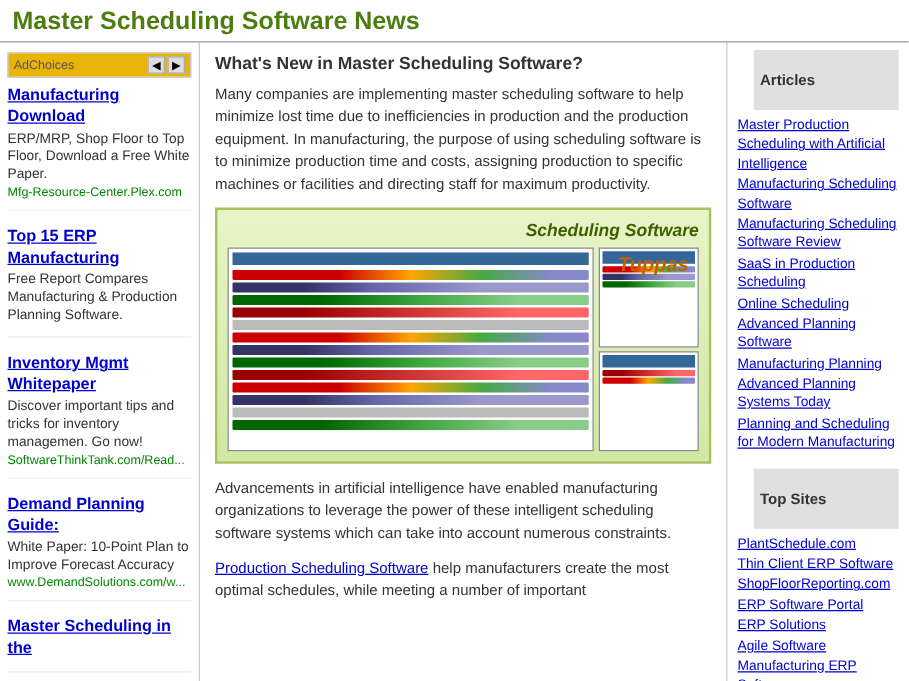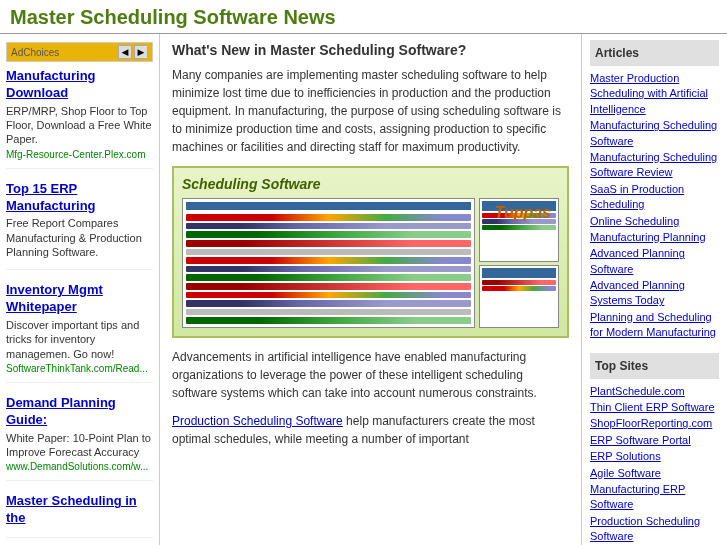--- a/index.html
+++ b/index.html
@@ -111,25 +111,26 @@
       padding: 8px;
       margin-bottom: 10px;
       position: relative;
     }
     .scheduling-image-box .img-title {
       font-size: 14px;
       font-weight: bold;
       color: #406000;
       margin-bottom: 6px;
       font-style: italic;
+      text-align: right;
     }
     .img-mockup {
       display: flex;
       gap: 4px;
-      height: 130px;
+      height: 163px;
       position: relative;
     }
     .img-mockup-main {
       flex: 1;
       background: #fff;
       border: 1px solid #888;
       display: flex;
       flex-direction: column;
       gap: 2px;
       padding: 3px;
@@ -175,23 +176,24 @@
     
     #right-sidebar {
       width: 145px;
       min-width: 145px;
       padding: 6px 8px;
     }
     .sidebar-section-title {
       background: #e0e0e0;
       font-size: 12px;
       font-weight: bold;
-      padding: 6px 5px;
+      padding: 17px 5px;
       margin-bottom: 5px;
       color: #333;
+      margin-left: 13px;
     }
     .sidebar-links {
       margin-bottom: 12px;
     }
     .sidebar-links a {
       display: block;
       font-size: 11px;
       color: #00c;
       line-height: 1.4;
       margin-bottom: 1px;
@@ -290,22 +292,22 @@
   </div>
 
   <div id="right-sidebar">
     <div class="sidebar-section-title">Articles</div>
     <div class="sidebar-links" id="articles-container">
     <a href="#">Master Production Scheduling with Artificial Intelligence</a>
         <a href="#">Manufacturing Scheduling Software</a>
         <a href="#">Manufacturing Scheduling Software Review</a>
         <a href="#">SaaS in Production Scheduling</a>
         <a href="#">Online Scheduling</a>
+        <a href="#">Advanced Planning Software</a>
         <a href="#">Manufacturing Planning</a>
-        <a href="#">Advanced Planning Software</a>
         <a href="#">Advanced Planning Systems Today</a>
         <a href="#">Planning and Scheduling for Modern Manufacturing</a>
       </div>
 
     <div class="sidebar-section-title">Top Sites</div>
     <div class="sidebar-links" id="topsites-container">
     <a href="#">PlantSchedule.com</a>
         <a href="#">Thin Client ERP Software</a>
         <a href="#">ShopFloorReporting.com</a>
         <a href="#">ERP Software Portal</a>

